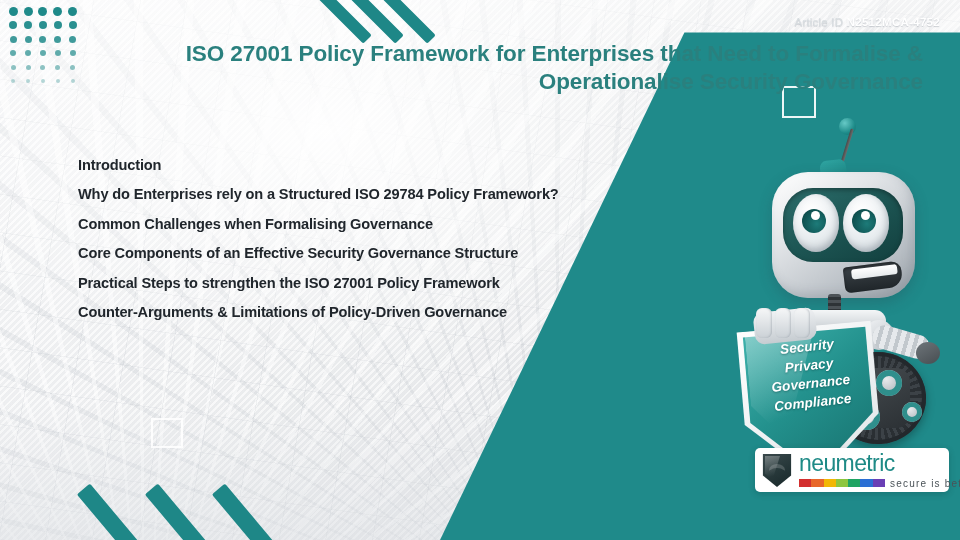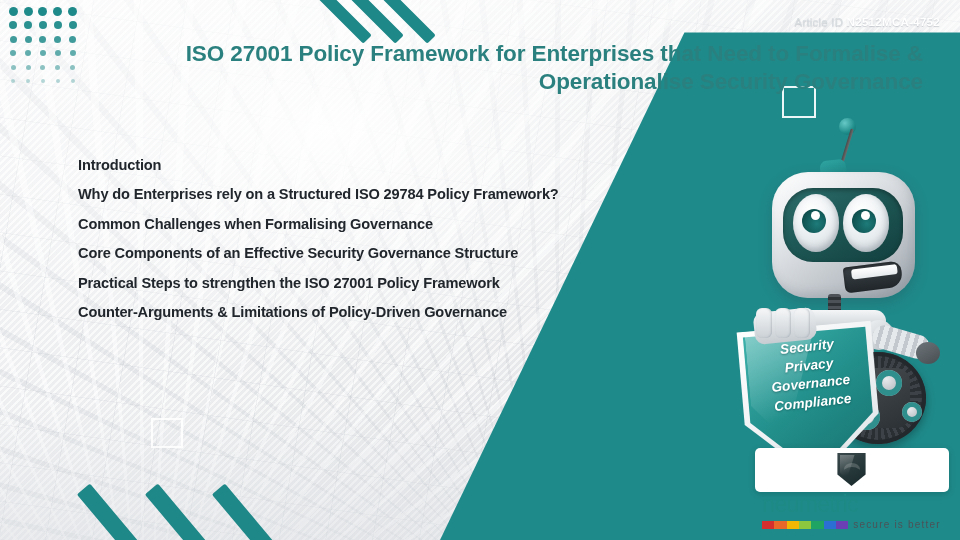--- a/index.html
+++ b/index.html
@@ -293,21 +293,21 @@
   .hub-1 { left:150px; top:258px; }
   .hub-2 { left:128px; top:292px; }
   .hub-3 { left:176px; top:290px; width:20px; height:20px; box-shadow:inset 0 0 0 5px #2f8f8c; }
 
   
   .logo {
     position:absolute; left:755px; top:448px;
     width:194px; height:44px;
     background:#ffffff; border-radius:5px;
     box-shadow:0 2px 6px rgba(0,40,40,.22);
-    display:flex; align-items:center; padding:4px 8px 4px 7px; gap:7px;flex-direction:column;
+    display:flex; align-items:center; padding:4px 8px 4px 7px; gap:7px;
   }
   .logo-shield {
     width:30px; height:34px; flex:0 0 auto; position:relative;
   }
   .logo-shield .ls-bg {
     position:absolute; inset:0;
     background:linear-gradient(150deg,#3c4a4d 0%,#27383a 52%,#18282a 100%);
     clip-path: polygon(50% 100%, 3% 66%, 3% 3%, 97% 3%, 97% 66%);
   }
   .logo-shield .ls-gloss {

